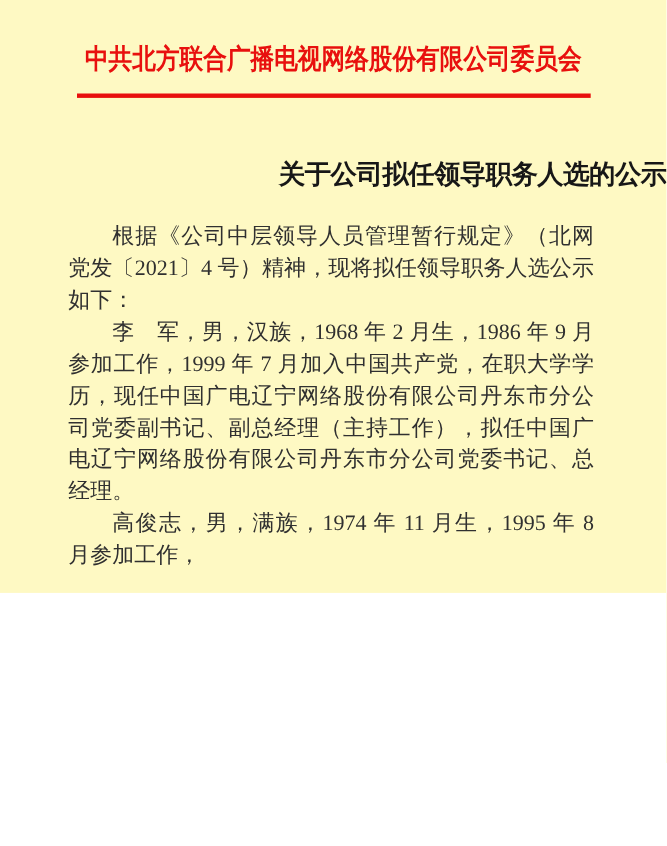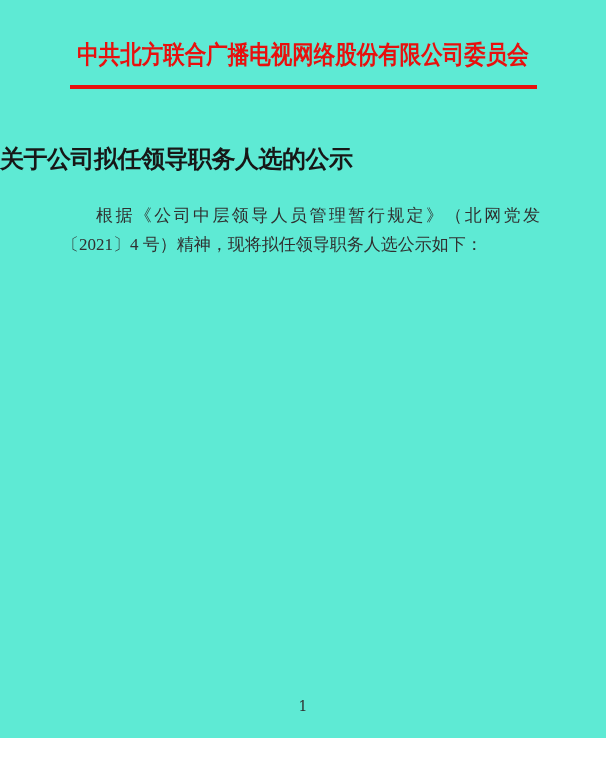--- a/index.html
+++ b/index.html
@@ -7,22 +7,22 @@
     --body-text: #303030;
   }
   html, body {
     margin: 0;
     padding: 0;
     background: #ffffff;
   }
   .page {
     position: relative;
     width: 606px;
-    height: 738px;
-    background: #5eead4;
+    height: 539px;
+    background: #fef9c3;
     overflow: hidden;
     font-family: "Liberation Serif", "DejaVu Serif", serif;
   }
   .org-header {
     margin-top: 34px;
     text-align: center;
     white-space: nowrap;
     color: var(--accent-red, #e8100e);
     font-family: "Liberation Sans", "DejaVu Sans", sans-serif;
     font-weight: 900;
@@ -33,32 +33,32 @@
     transform-origin: 50% 50%;
   }
   .red-rule {
     width: 467px;
     height: 4px;
     margin: 11px auto 0 auto;
     background: var(--accent-red, #e8100e);
   }
   .doc-title {
     margin: 54px 0 0 0;
-    text-align: left;
+    text-align: right;
     color: #171717;
     font-family: "Liberation Serif", "DejaVu Serif", serif;
     font-weight: bold;
     font-size: 24px;
     line-height: 32px;
     letter-spacing: -0.5px;
   }
   .doc-body {
     margin: 26px 66px 0 62px;
     color: var(--body-text, #303030);
-    font-size: 17px;
+    font-size: 20px;
     line-height: 29px;
     text-align: justify;
     text-justify: inter-ideograph;
   }
   .doc-body p {
     margin: 0;
     padding: 0;
     text-indent: 2em;
   }
   .page-number {
@@ -79,17 +79,19 @@
 <div class="page">
 
   <div class="org-header">中共北方联合广播电视网络股份有限公司委员会</div>
 
   <div class="red-rule"></div>
 
   <h1 class="doc-title">关于公司拟任领导职务人选的公示</h1>
 
   <div class="doc-body">
     <p>根据《公司中层领导人员管理暂行规定》（北网党发〔2021〕4 号）精神，现将拟任领导职务人选公示如下：</p>
+    <p>李　军，男，汉族，1968 年 2 月生，1986 年 9 月参加工作，1999 年 7 月加入中国共产党，在职大学学历，现任中国广电辽宁网络股份有限公司丹东市分公司党委副书记、副总经理（主持工作），拟任中国广电辽宁网络股份有限公司丹东市分公司党委书记、总经理。</p>
+    <p>高俊志，男，满族，1974 年 11 月生，1995 年 8 月参加工作，</p>
   </div>
 
   <div class="page-number">1</div>
 
 </div>
 
 </body></html>

